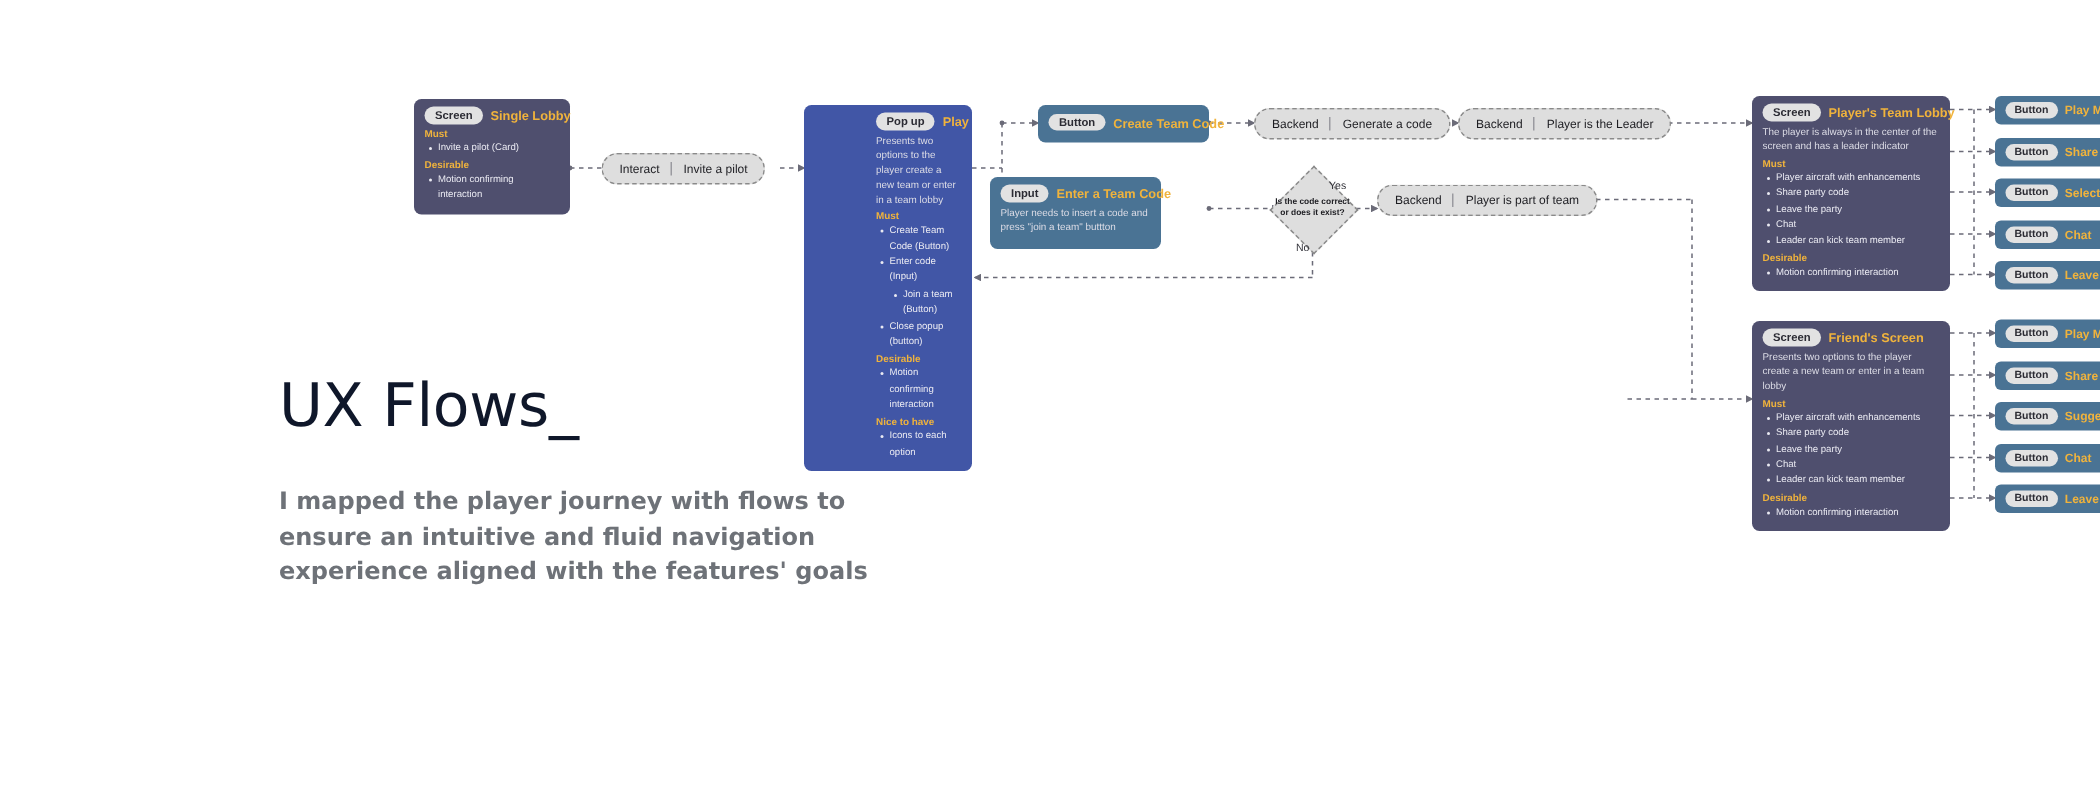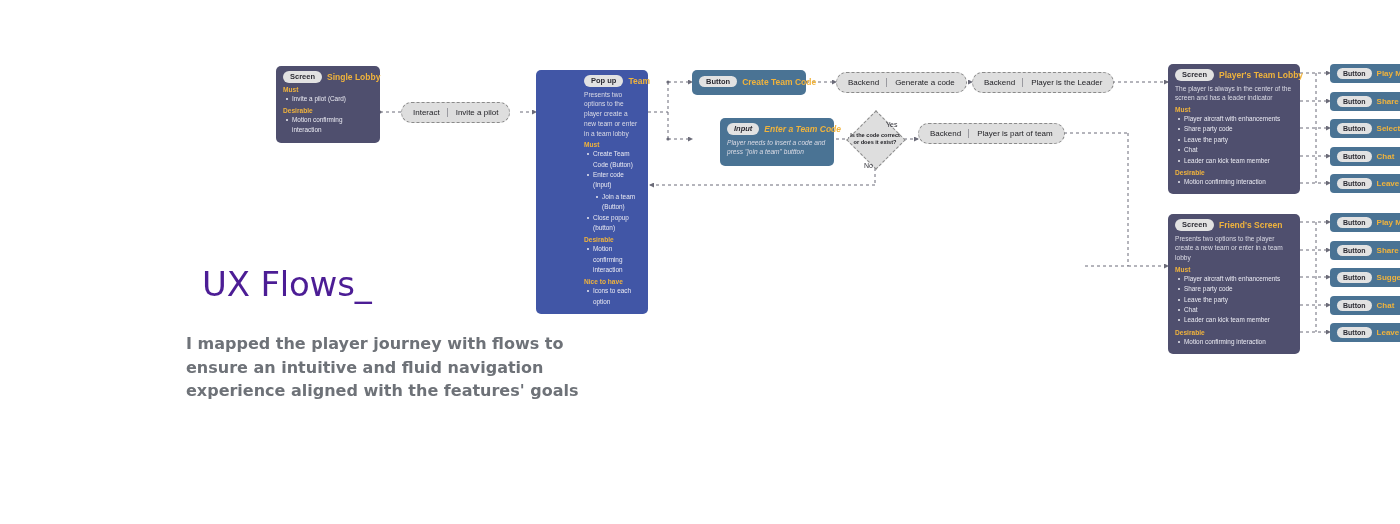--- a/index.html
+++ b/index.html
@@ -65,21 +65,21 @@
     position:absolute;background:#4a7394;border-radius:4px;height:19px;
     display:flex;align-items:center;gap:5px;padding:0 7px;box-sizing:border-box;
     white-space:nowrap;
   }
   .btnchip .tag{font-size:7px;padding:2px 6px;}
   .btnchip .lbl{color:#f0b33c;font-size:8px;font-weight:bold;}
 
   
   .headline{position:absolute;left:186px;top:248px;width:430px;}
   .headline h1{
-    margin:16px;font-size:34px;font-weight:500;color:#4c1d95;letter-spacing:-0.2px;
+    margin:0;font-size:40px;font-weight:500;color:#0f172a;letter-spacing:-0.2px;
     font-family:"DejaVu Sans","Liberation Sans",sans-serif;
   }
   .headline p{
     margin:28px 0 0 0;font-size:16px;line-height:1.48;color:#6e7278;font-weight:bold;
     font-family:"DejaVu Sans","Liberation Sans",sans-serif;
   }
 </style>
 </head>
 <body>
 
@@ -156,21 +156,21 @@
   </div>
 
   <div class="pill" style="left:401px;top:102px;">
     <span class="k">Interact</span>
     <span class="v">Invite a pilot</span>
   </div>
 
   <div class="card blue" style="left:536px;top:70px;width:112px;padding-left:48px;">
     <div class="chiprow">
       <span class="tag">Pop up</span>
-      <span class="title-y">Team</span>
+      <span class="title-y">Play</span>
     </div>
     <div class="desc">Presents two options to the player create a new team or enter in a team lobby</div>
     <div class="sect">Must</div>
     <ul class="blist">
       <li>Create Team Code (Button)</li>
       <li>Enter code (Input)</li>
       <ul class="blist">
         <li>Join a team (Button)</li>
       </ul>
       <li>Close popup (button)</li>
@@ -185,21 +185,21 @@
     </ul>
   </div>
 
   <div class="card teal" style="left:692px;top:70px;width:114px;height:25px;display:flex;align-items:center;">
     <div class="chiprow" style="margin-bottom:0;">
       <span class="tag">Button</span>
       <span class="title-y">Create Team Code</span>
     </div>
   </div>
 
-  <div class="card teal" style="left:720px;top:118px;width:114px;font-style:italic;">
+  <div class="card teal" style="left:660px;top:118px;width:114px;">
     <div class="chiprow">
       <span class="tag">Input</span>
       <span class="title-y">Enter a Team Code</span>
     </div>
     <div class="desc">Player needs to insert a code and press "join a team" buttton</div>
   </div>
 
   <div class="pill" style="left:836px;top:72px;">
     <span class="k">Backend</span>
     <span class="v">Generate a code</span>

